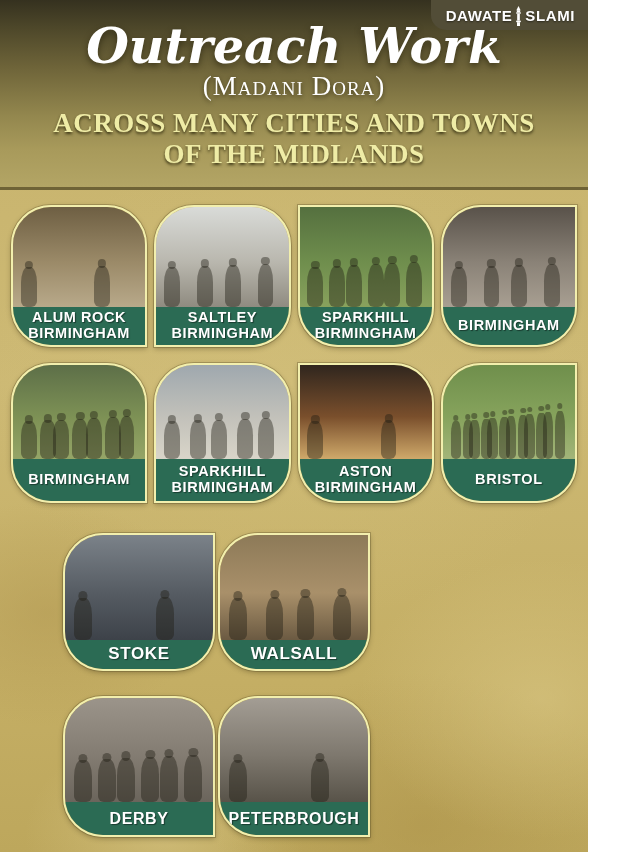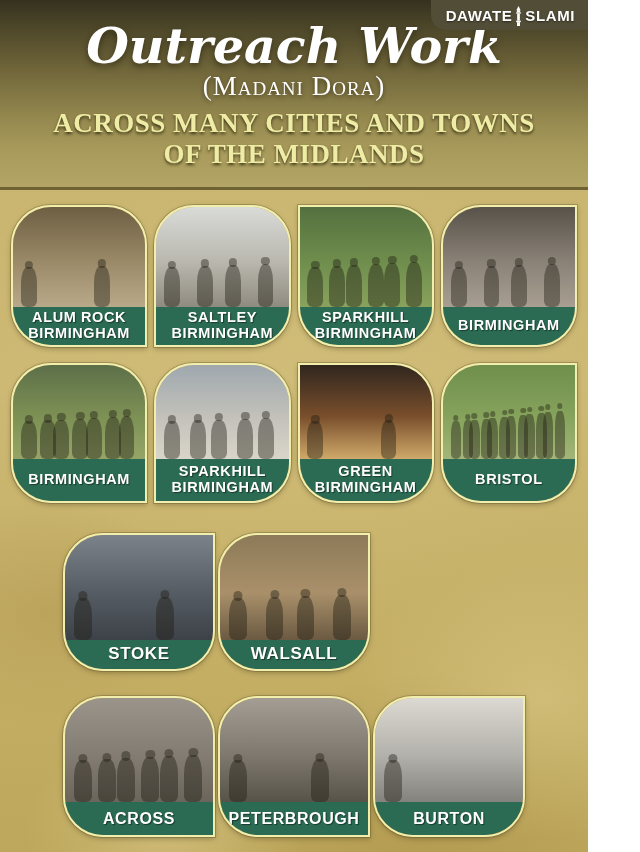--- a/index.html
+++ b/index.html
@@ -159,21 +159,21 @@
             <span>SPARKHILL</span>
             <span>BIRMINGHAM</span>
           </div>
         </div>
         <div class="tile sharp-tl">
           <div class="photo" title="man in white turban at a takeaway food counter with warm lighting" style="background: linear-gradient(rgb(48, 38, 30) 0%, rgb(122, 79, 44) 55%, rgb(207, 169, 106) 100%);">
             <div class="person" style="left: 6%; width: 12%; height: 40%;"></div>
             <div class="person" style="left: 61.3333%; width: 12%; height: 41%;"></div>
           </div>
           <div class="band">
-            <span>GREEN</span>
+            <span>ASTON</span>
             <span>BIRMINGHAM</span>
           </div>
         </div>
         <div class="tile sharp-tr">
           <div class="photo" title="large crowd in white robes gathered on a grassy field" style="background: linear-gradient(rgb(111, 143, 76) 0%, rgb(134, 163, 92) 55%, rgb(163, 181, 121) 100%);">
             <div class="person" style="left: 6%; width: 8%; height: 40%;"></div>
             <div class="person" style="left: 14.9565%; width: 8%; height: 41%;"></div>
             <div class="person" style="left: 19.913%; width: 8%; height: 42%;"></div>
             <div class="person" style="left: 28.8696%; width: 8%; height: 43%;"></div>
             <div class="person" style="left: 33.8261%; width: 8%; height: 44%;"></div>
@@ -216,35 +216,27 @@
         <div class="tile sharp-br">
           <div class="photo" title="group of men in robes standing in a circle on a street pavement" style="background: linear-gradient(rgb(155, 148, 138) 0%, rgb(131, 124, 114) 55%, rgb(107, 101, 92) 100%);">
             <div class="person" style="left: 6%; width: 12%; height: 40%;"></div>
             <div class="person" style="left: 22.5455%; width: 12%; height: 41%;"></div>
             <div class="person" style="left: 35.0909%; width: 12%; height: 42%;"></div>
             <div class="person" style="left: 51.6364%; width: 12%; height: 43%;"></div>
             <div class="person" style="left: 64.1818%; width: 12%; height: 44%;"></div>
             <div class="person" style="left: 80.7273%; width: 12%; height: 45%;"></div>
           </div>
           <div class="band">
-            <span>ACROSS</span>
+            <span>DERBY</span>
           </div>
         </div>
         <div class="tile sharp-br">
           <div class="photo" title="preacher in white turban talking with a man outside shops" style="background: linear-gradient(rgb(163, 157, 148) 0%, rgb(126, 120, 110) 55%, rgb(88, 83, 73) 100%);">
             <div class="person" style="left: 6%; width: 12%; height: 40%;"></div>
             <div class="person" style="left: 61.3333%; width: 12%; height: 41%;"></div>
           </div>
           <div class="band">
             <span>PETERBROUGH</span>
-          </div>
-        </div>
-        <div class="tile sharp-tr">
-          <div class="photo" title="man in pink turban seated in a white-walled workshop" style="background: linear-gradient(rgb(220, 217, 210) 0%, rgb(179, 177, 171) 55%, rgb(132, 130, 124) 100%);">
-            <div class="person" style="left: 6%; width: 12%; height: 40%;"></div>
-          </div>
-          <div class="band">
-            <span>BURTON</span>
           </div>
         </div>
       </section>
   </main>
 </div>
 
 </body></html>

